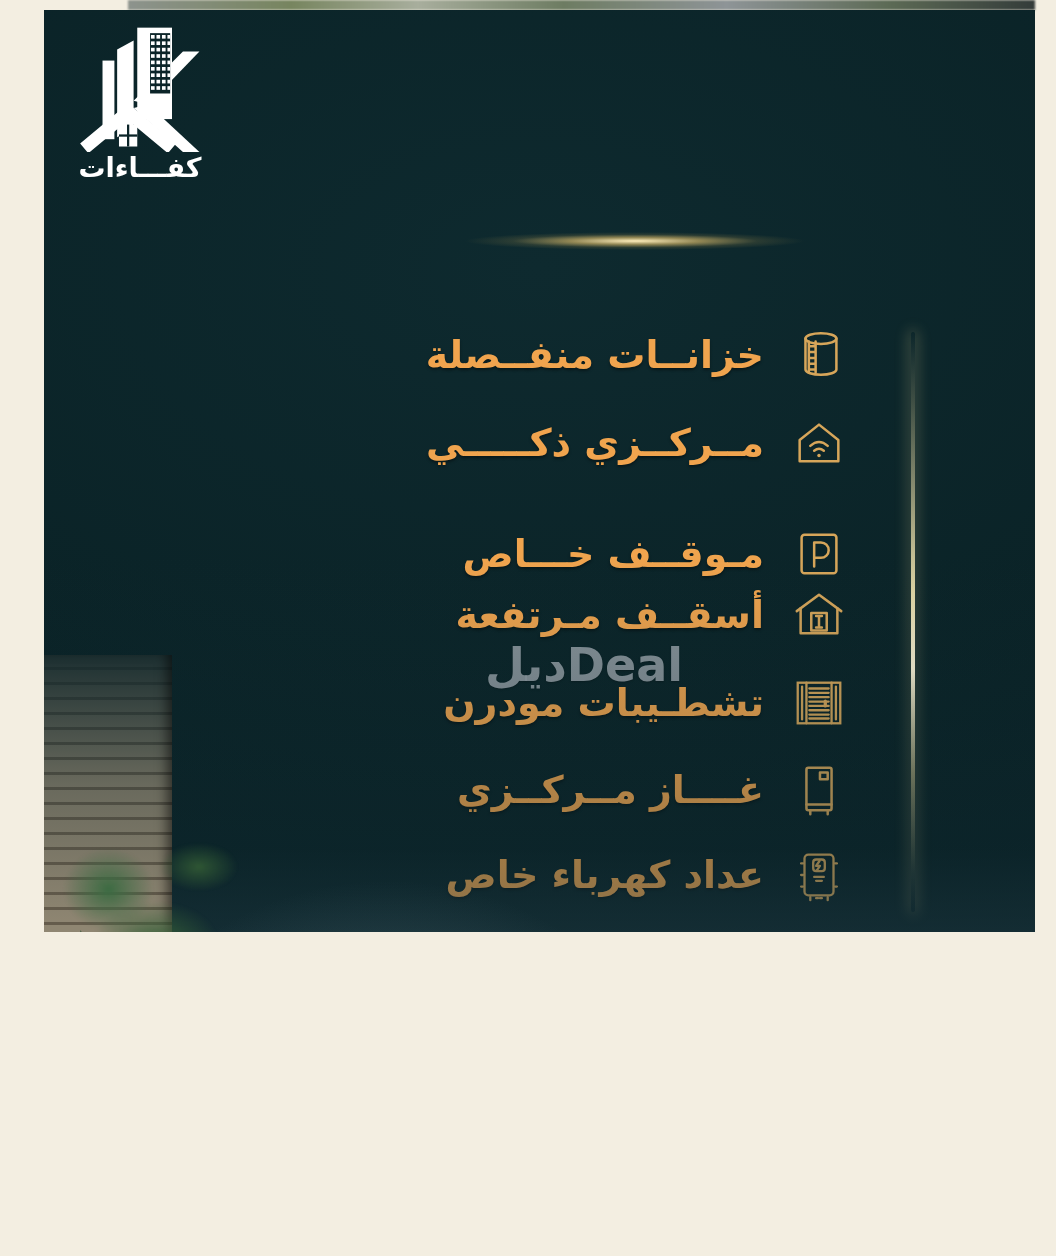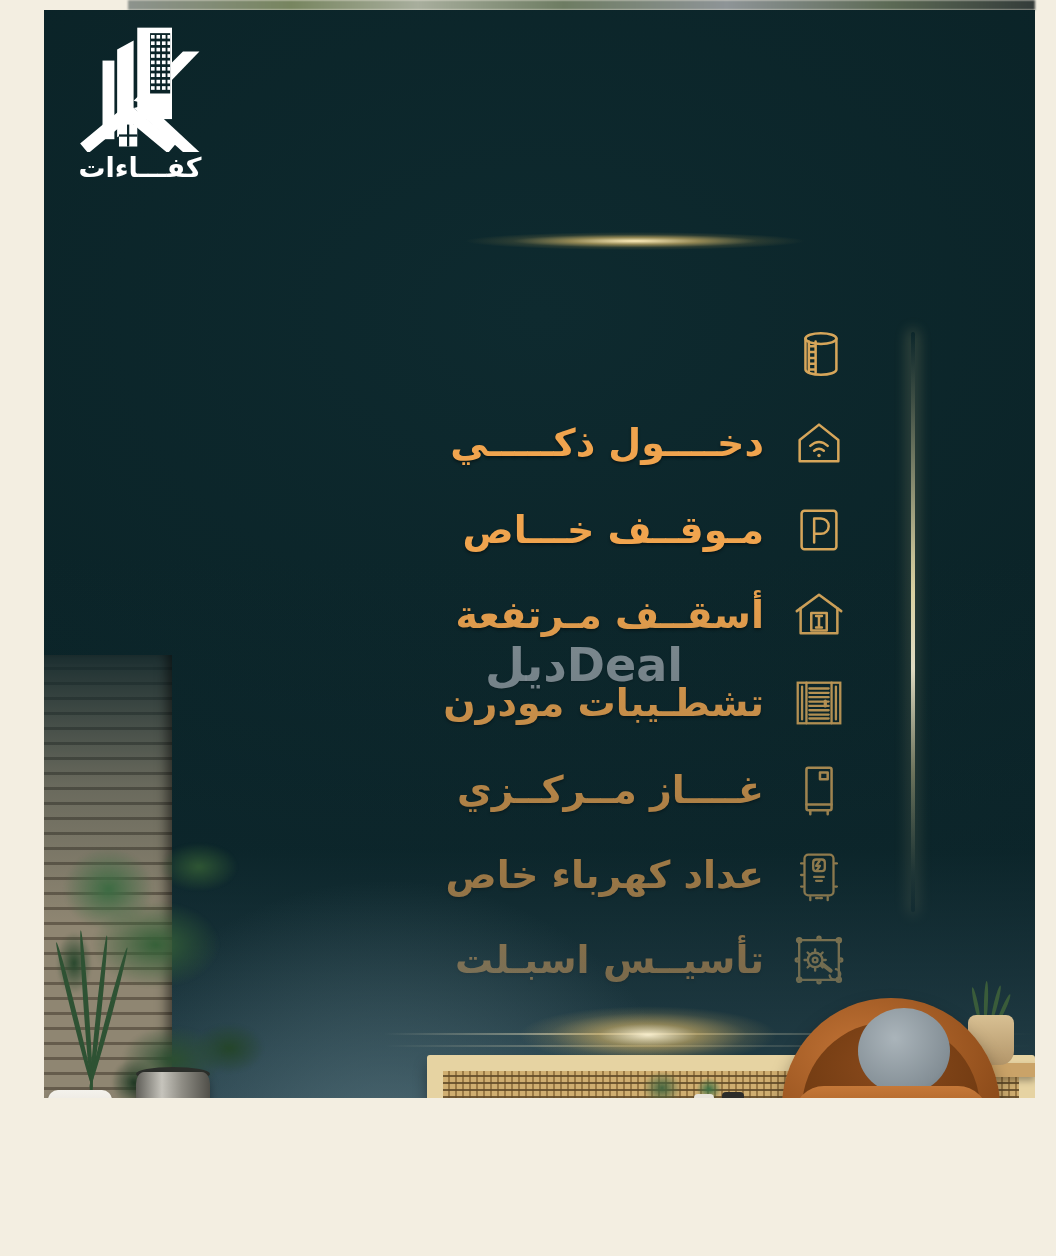--- a/index.html
+++ b/index.html
@@ -1,21 +1,21 @@
 <!DOCTYPE html>
 <html><head>
 <meta charset="utf-8">
 <style>
   html,body{margin:0;padding:0;background:#e9e4d6;}
   .canvas{position:relative;width:1056px;height:1256px;background:#f3eee1;overflow:hidden;
           font-family:"DejaVu Sans",sans-serif;}
   .photo-strip{position:absolute;left:128px;top:0;width:907px;height:10px;
     background:linear-gradient(90deg,#8d938d,#77855f 18%,#a8ae9d 32%,#6d7c62 48%,#8e9497 66%,#5c6a55 84%,#343c3a);
     filter:blur(1px);}
-  .content{position:absolute;left:44px;top:10px;width:991px;height:1088px;overflow:hidden;
+  .content{position:absolute;left:44px;top:10px;width:991px;height:922px;overflow:hidden;
     background:radial-gradient(140% 90% at 50% 28%, #0e2a2f 0%, #0a2226 60%, #081c21 100%);}
 
   
   .brand{position:absolute;left:6px;top:14px;width:180px;text-align:center;color:#fff;}
   .logo-mark{display:block;margin:0 auto;}
   .brand-line{font-weight:bold;font-size:27px;line-height:31px;direction:rtl;color:#fff;letter-spacing:1px;}
 
   
   .title{position:absolute;left:300px;top:118px;width:582px;text-align:center;direction:rtl;
     color:#fff;font-weight:bold;font-size:58px;letter-spacing:0px;text-shadow:0 3px 6px rgba(0,0,0,.45);}
@@ -186,41 +186,42 @@
         <line x1="52" y1="122" x2="72" y2="122" stroke="#0b2428" stroke-width="2.5"></line>
       </svg>
       <div class="brand-line">كفـــاءات</div>
     </div>
 
     <div class="title-flare"></div>
 
     <div>
 
       <div class="feature" style="top:313px">
+        <div class="f-label">خزانــات منفــصلة</div>
         <div class="f-icon">
           <svg viewBox="0 0 60 60" fill="none" stroke="#d7a65a" stroke-width="2.6" stroke-linecap="round">
             <ellipse cx="32" cy="13" rx="16" ry="5.5"></ellipse>
             <path d="M16 13 V45 M48 13 V45 M16 45 A16 5.5 0 0 0 48 45"></path>
             <path d="M19.5 16 V48 M26.5 16 V48 M19.5 21 H26.5 M19.5 27 H26.5 M19.5 33 H26.5 M19.5 39 H26.5 M19.5 45 H26.5"></path>
           </svg>
         </div>
       </div>
 
       <div class="feature" style="top:401px">
-        <div class="f-label">دخــــول ذكـــــي</div>
+        <div class="f-label">مــركــزي ذكـــــي</div>
         <div class="f-icon">
           <svg viewBox="0 0 60 60" fill="none" stroke="#d7a65a" stroke-width="2.6" stroke-linecap="round" stroke-linejoin="round">
             <path d="M10 27 L30 11 L50 27 V49 H10 Z"></path>
             <path d="M21 33 Q30 25 39 33 M25 38 Q30 34 35 38"></path>
             <circle cx="30" cy="43" r="1.8" fill="#d7a65a" stroke="none"></circle>
           </svg>
         </div>
       </div>
 
-      <div class="feature" style="top:488px">
+      <div class="feature" style="top:512px">
         <div class="f-label">مـوقــف خـــاص</div>
         <div class="f-icon">
           <svg viewBox="0 0 60 60" fill="none" stroke="#d7a65a" stroke-width="2.6" stroke-linecap="round" stroke-linejoin="round">
             <rect x="12" y="10" width="36" height="40" rx="3"></rect>
             <path d="M25 43 V18 H32 A8 8 0 0 1 32 34 H25"></path>
           </svg>
         </div>
       </div>
 
       <div class="feature" style="top:573px">

